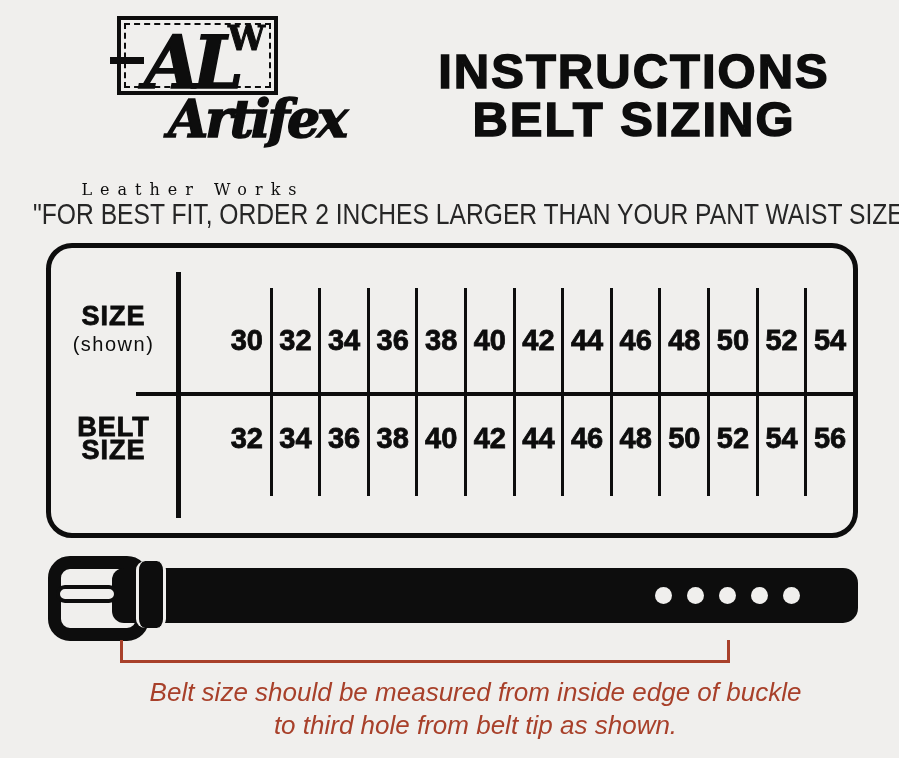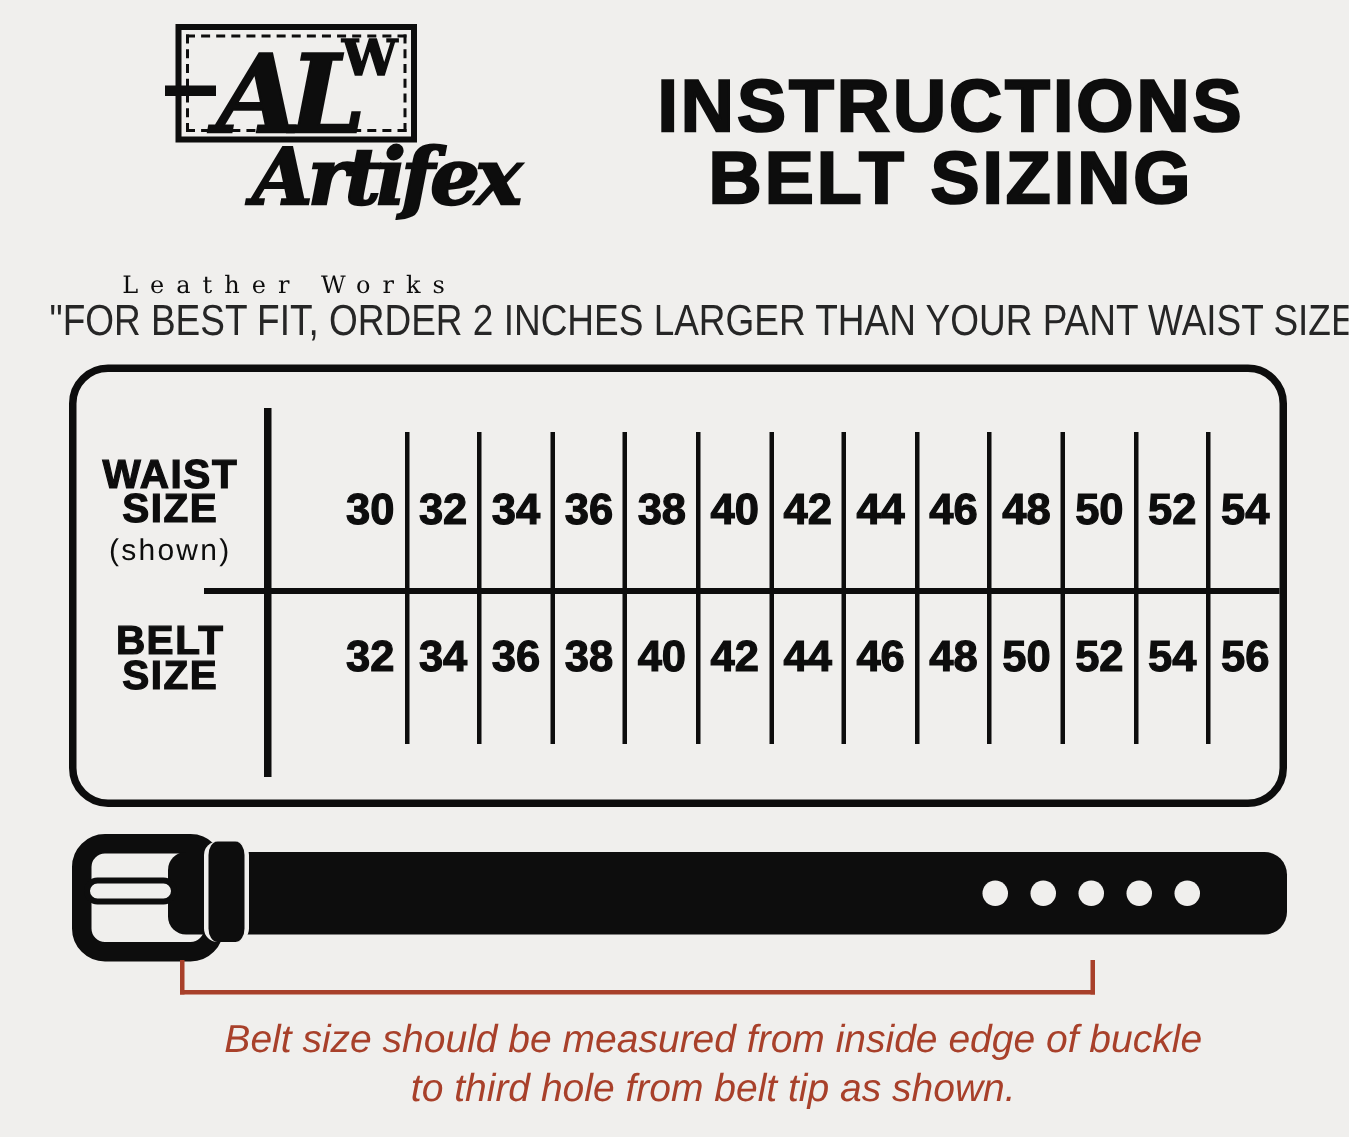--- a/index.html
+++ b/index.html
@@ -144,21 +144,20 @@
     <div>BELT SIZING</div>
   </div>
 
   <div class="subtitle">"FOR BEST FIT, ORDER 2 INCHES LARGER THAN YOUR PANT WAIST SIZE</div>
 
   <div class="size-table">
     <div class="col-divider"></div>
     <div class="row-divider"></div>
 
     <div class="row-label" id="waist-label">
-      <div class="lbl-big">WAIST</div>
       <div class="lbl-big">SIZE</div>
       <div class="lbl-note">(shown)</div>
     </div>
 
     <div class="row-label" id="belt-label">
       <div class="lbl-big">BELT</div>
       <div class="lbl-big">SIZE</div>
     </div>
 
     <div class="cells" id="waist-cells">

